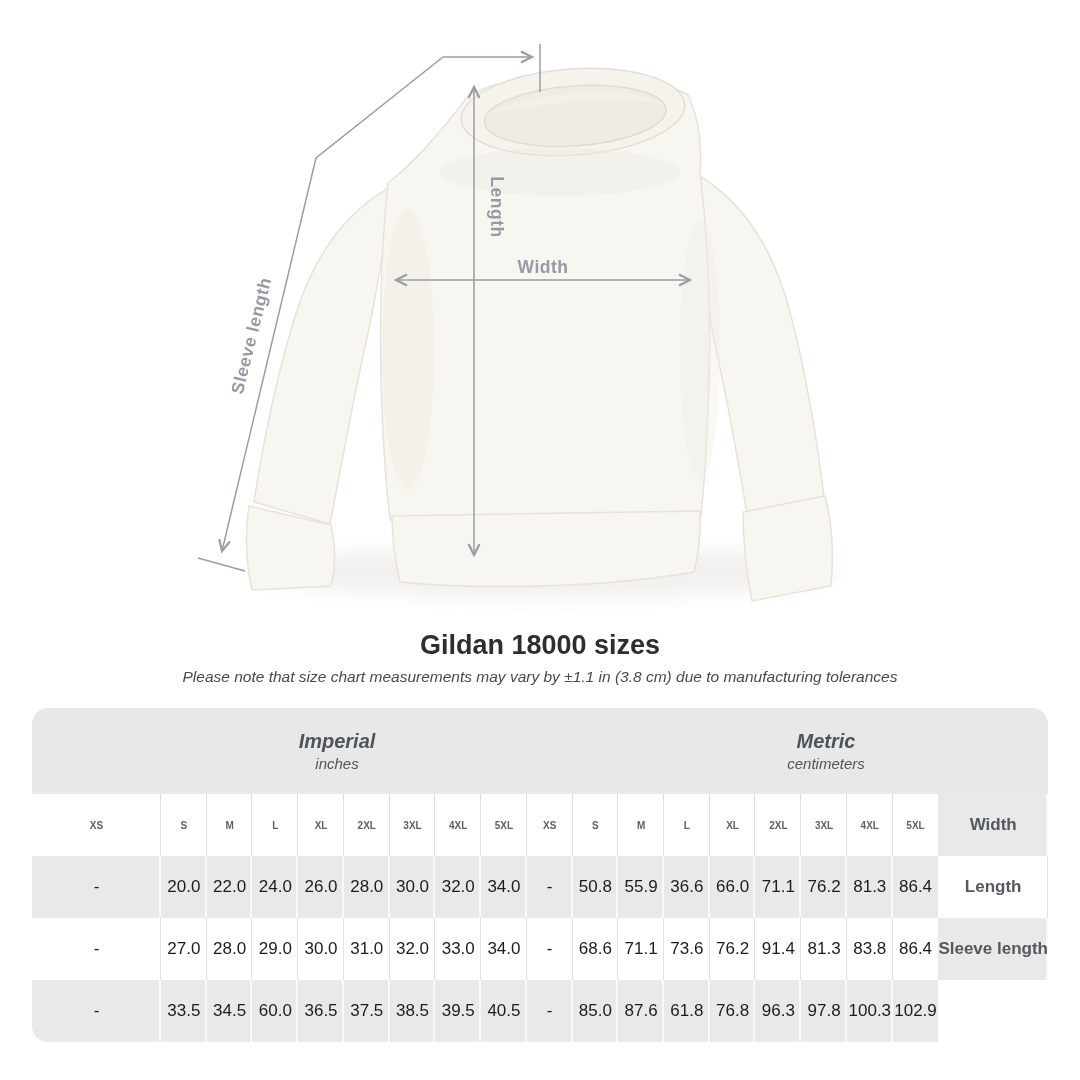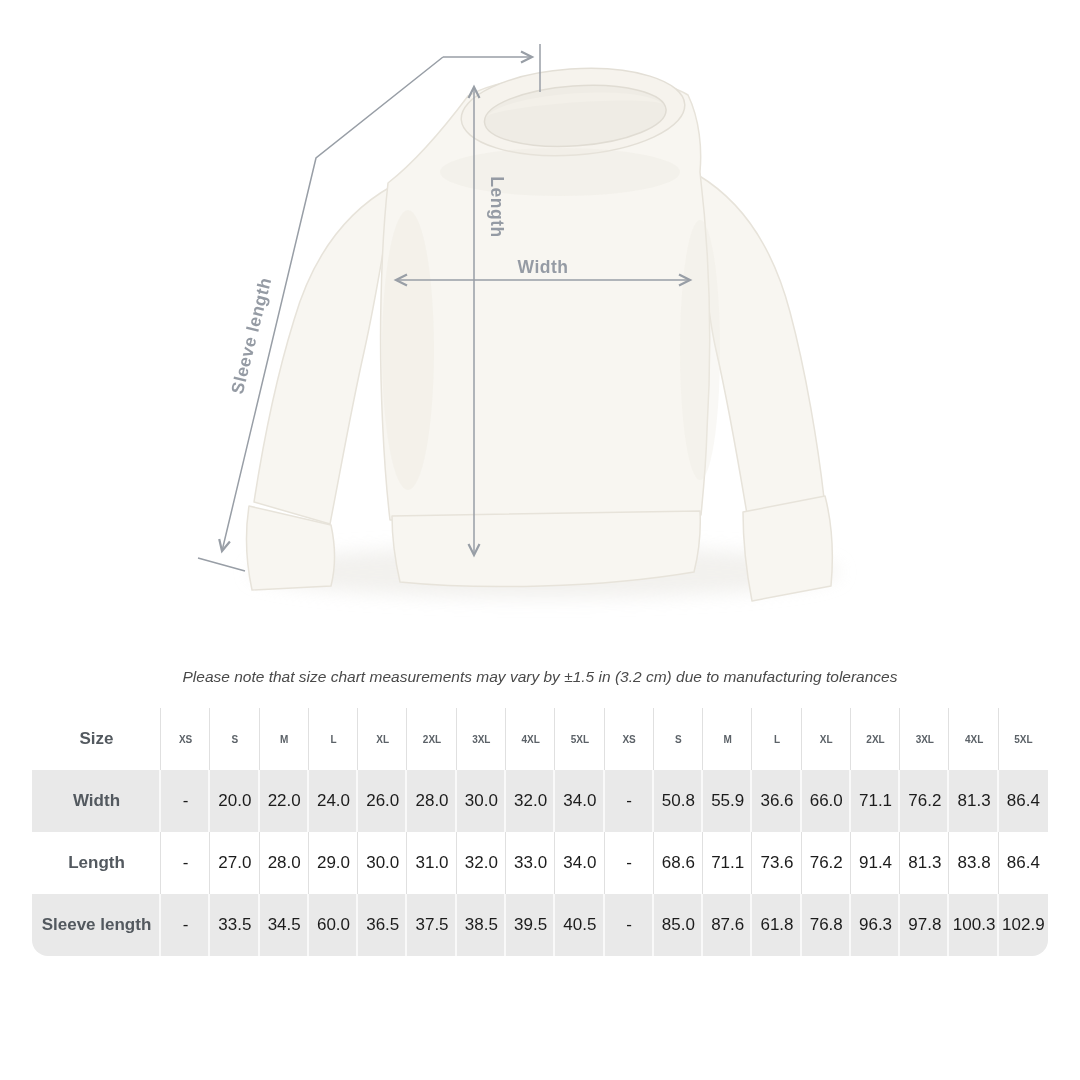--- a/index.html
+++ b/index.html
@@ -106,25 +106,35 @@
         <path d="M443,57 L316,158 L222,551" marker-end="url(#arr)"></path>
         <line x1="198" y1="558" x2="245" y2="571"></line>
       </g>
 
       <text class="measure-text" transform="translate(491,207) rotate(90)" text-anchor="middle">Length</text>
       <text class="measure-text" x="543" y="273" text-anchor="middle">Width</text>
       <text class="measure-text" transform="translate(257,337) rotate(-76)" text-anchor="middle">Sleeve length</text>
     </svg>
   </div>
 
-  <div class="page-subtitle">Please note that size chart measurements may vary by ±1.5 in (3.2 cm) due to manufacturing tolerances</div>
+  <div class="page-title">Gildan 18000 sizes</div>
+  <div class="page-subtitle">Please note that size chart measurements may vary by ±1.1 in (3.8 cm) due to manufacturing tolerances</div>
 
   <div class="table-wrap">
+    <div class="unit-band">
+      <div class="unit-col unit-imperial">
+        <div class="unit-name">Imperial</div>
+        <div class="unit-sub">inches</div>
+      </div>
+      <div class="unit-col unit-metric">
+        <div class="unit-name">Metric</div>
+        <div class="unit-sub">centimeters</div>
+      </div>
+    </div>
     <div class="size-grid">
-        <div class="cell t-sizehead white sep-l">Size</div>
         <div class="cell t-size white sep-l">XS</div>
         <div class="cell t-size white sep-l">S</div>
         <div class="cell t-size white sep-l">M</div>
         <div class="cell t-size white sep-l">L</div>
         <div class="cell t-size white sep-l">XL</div>
         <div class="cell t-size white sep-l">2XL</div>
         <div class="cell t-size white sep-l">3XL</div>
         <div class="cell t-size white sep-l">4XL</div>
         <div class="cell t-size white sep-l">5XL</div>
         <div class="cell t-size white sep-l">XS</div>

